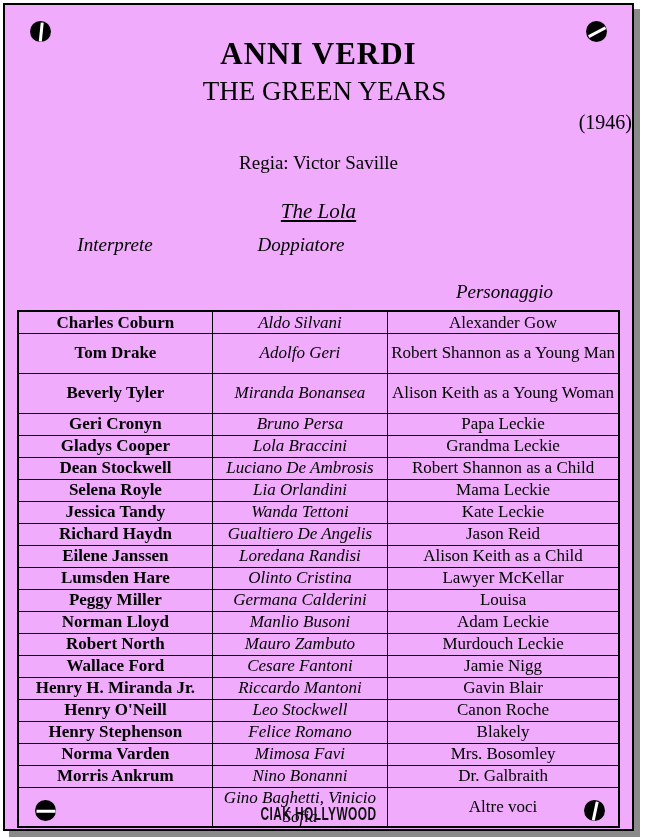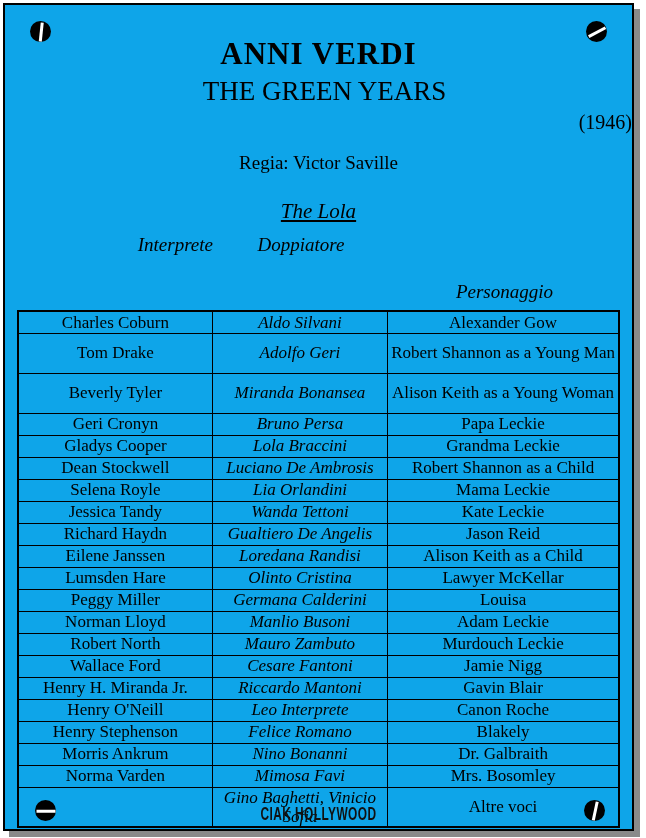--- a/index.html
+++ b/index.html
@@ -3,21 +3,21 @@
 <meta charset="utf-8">
 <style>
   html, body { margin:0; padding:0; }
   body {
     width:646px; height:838px; background:#ffffff; overflow:hidden;
     font-family:"Liberation Serif","DejaVu Serif",serif; color:#000;
     position:relative;
   }
   .page {
     position:absolute; left:3px; top:3px; width:631px; height:828px;
-    box-sizing:border-box; border:2px solid #000; background:#0ea5e9;
+    box-sizing:border-box; border:2px solid #000; background:#f0abfc;
     box-shadow:6px 6px 0 #8a8a8a;
   }
   
   .screw { position:absolute; width:21px; height:21px; border-radius:50%; background:#000; }
   .screw .slot {
     position:absolute; left:50%; top:50%; width:2.5px; height:19px; background:#fff;
   }
   .screw.tl { left:25px; top:16px; }
   .screw.tr { left:581px; top:16px; }
   .screw.bl { left:30px; top:795px; }
@@ -37,35 +37,35 @@
 
   .cast-title {
     margin-top:29px; text-align:center; font-size:21px; font-style:italic; line-height:1;
   }
   .cast-title span { text-decoration:underline; }
 
   .col-headers {
     display:flex; margin:13px 0 0 12px; width:603px;
     font-size:19px; font-style:italic; line-height:1;
   }
-  .col-headers .ch1 { width:196px; text-align:right; }
+  .col-headers .ch1 { width:196px; text-align:center; }
   .col-headers .ch2 { width:176px; text-align:center; }
   .col-headers .ch3 { width:231px; text-align:center;margin-top:47px; }
 
   table.cast {
     margin:9px 0 0 12px; border-collapse:collapse; table-layout:fixed;
     width:603px; border:2px solid #000;
   }
   table.cast td {
     border:1px solid #000; text-align:center; vertical-align:middle;
     padding:0 3px; font-size:17px; line-height:1.12; overflow:hidden;
   }
   table.cast tr { height:22px; }
   table.cast tr.tall { height:40px;padding-left:28px; }
-  td.c-int { font-weight:normal; }
+  td.c-int { font-weight:bold; }
   td.c-dop { font-style:italic; }
 
   .logo {
     position:absolute; left:0; right:0; bottom:5px; text-align:center;
     font-family:"Liberation Sans","DejaVu Sans",sans-serif;
     font-weight:700; font-size:14px; letter-spacing:0.5px; color:#111;
     transform:scale(0.85,1.3); transform-origin:center bottom;
   }
 </style>
 </head>
@@ -181,37 +181,37 @@
         <td class="c-dop">Cesare Fantoni</td>
         <td class="c-per">Jamie Nigg</td>
       </tr>
       <tr>
         <td class="c-int">Henry H. Miranda Jr.</td>
         <td class="c-dop">Riccardo Mantoni</td>
         <td class="c-per">Gavin Blair</td>
       </tr>
       <tr>
         <td class="c-int">Henry O'Neill</td>
-        <td class="c-dop">Leo Interprete</td>
+        <td class="c-dop">Leo Stockwell</td>
         <td class="c-per">Canon Roche</td>
       </tr>
       <tr>
         <td class="c-int">Henry Stephenson</td>
         <td class="c-dop">Felice Romano</td>
         <td class="c-per">Blakely</td>
       </tr>
       <tr>
+        <td class="c-int">Norma Varden</td>
+        <td class="c-dop">Mimosa Favi</td>
+        <td class="c-per">Mrs. Bosomley</td>
+      </tr>
+      <tr>
         <td class="c-int">Morris Ankrum</td>
         <td class="c-dop">Nino Bonanni</td>
         <td class="c-per">Dr. Galbraith</td>
-      </tr>
-      <tr>
-        <td class="c-int">Norma Varden</td>
-        <td class="c-dop">Mimosa Favi</td>
-        <td class="c-per">Mrs. Bosomley</td>
       </tr>
       <tr class="tall">
         <td class="c-int"></td>
         <td class="c-dop">Gino Baghetti, Vinicio Sofia</td>
         <td class="c-per">Altre voci</td>
       </tr>
     </tbody>
   </table>
 
   <div class="logo">CIAK HOLLYWOOD</div>

